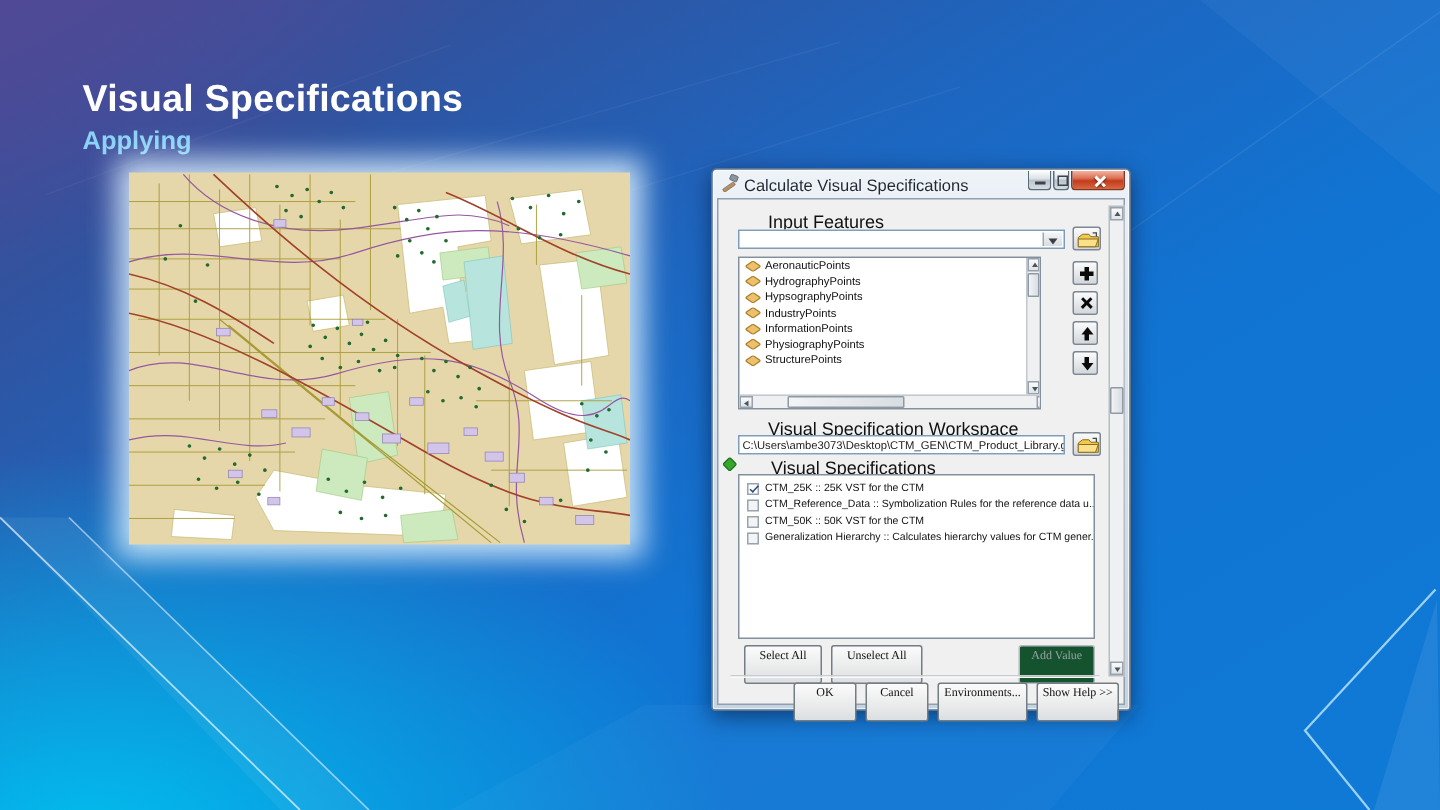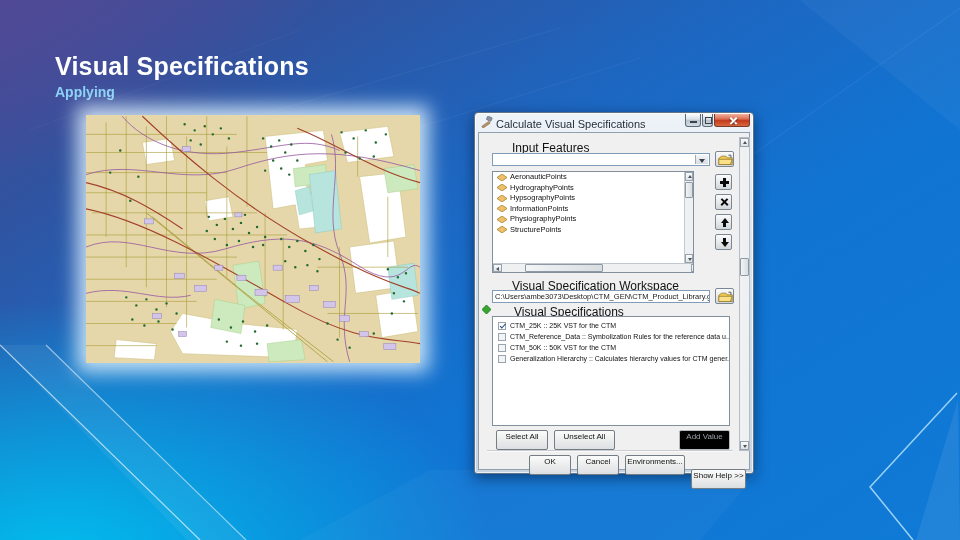--- a/index.html
+++ b/index.html
@@ -7,21 +7,21 @@
   .slide{position:relative;width:960px;height:540px;overflow:hidden;
     background:
       radial-gradient(ellipse 700px 420px at 6% 104%, rgba(0,194,240,.95), rgba(0,194,240,0) 62%),
       radial-gradient(ellipse 600px 360px at -4% -8%, rgba(82,74,150,.9), rgba(82,74,150,0) 60%),
       linear-gradient(148deg,#4c4894 0%,#31539f 18%,#1d66c0 40%,#1174d2 62%,#0f7ad6 100%);
   }
   .decor{position:absolute;left:0;top:0;width:960px;height:540px;pointer-events:none;}
 
   
   .slide-title{position:absolute;left:55px;top:52px;color:#ffffff;font-size:25px;font-weight:bold;letter-spacing:.2px;}
-  .slide-subtitle{position:absolute;left:55px;top:84px;color:#8ad2f6;font-size:14px;font-weight:bold;}
+  .slide-subtitle{position:absolute;left:55px;top:84px;color:#8ad2f6;font-size:17px;font-weight:bold;}
 
   
   .map-wrap{position:absolute;left:86px;top:115px;width:334px;height:248px;
     box-shadow:0 0 18px 9px rgba(225,243,255,.85);background:#e6d7aa;}
   .map-wrap svg{display:block;}
 
   
   .dialog{position:absolute;left:474px;top:112px;width:278px;height:360px;
     background:linear-gradient(180deg,#eef3f8 0%,#dde6ee 30%,#c7d3df 100%);
     border:1px solid #5f7389;border-radius:4px 4px 3px 3px;
@@ -80,22 +80,22 @@
   .tri-right::after{left:2.5px;top:1.5px;border-top:2.5px solid transparent;border-bottom:2.5px solid transparent;border-left:3.5px solid #4c545c;}
   .sb-thumb{position:absolute;background:linear-gradient(90deg,#f2f4f6,#d8dde2);border:1px solid #8e99a3;border-radius:1px;box-sizing:border-box;}
 
   
   .vs-list{position:absolute;left:13px;top:183px;width:238px;height:110px;background:#fff;border:1px solid #828f9c;box-sizing:border-box;overflow:hidden;padding-top:3px;}
   .vs-row{height:11px;display:flex;align-items:center;gap:4px;padding-left:5px;font-size:7px;color:#111;white-space:nowrap;overflow:hidden;}
   .cb{flex:none;width:8px;height:8px;background:#f3f4f5;border:1px solid #9aa4ae;box-sizing:border-box;position:relative;}
   .cb.checked{background:#fdfdfd;}
   .cb.checked::after{content:"";position:absolute;left:1px;top:1.2px;width:4.5px;height:2.3px;border-left:1.6px solid #20497e;border-bottom:1.6px solid #20497e;transform:rotate(-47deg);}
 
-  .btn{position:absolute;height:20px;background:linear-gradient(180deg,#fbfbfb,#eceded 50%,#dcdfe2);border:1px solid #747c84;border-radius:2px;font-size:8px;color:#111;text-align:center;line-height:12px;box-sizing:border-box;font-family:Liberation Sans, sans-serif;}
-  .btn.disabled{color:#9aa0a6;border-color:#b4bac0;background:#000000;}
+  .btn{position:absolute;height:26px;background:linear-gradient(180deg,#fbfbfb,#eceded 50%,#dcdfe2);border:1px solid #747c84;border-radius:2px;font-size:8px;color:#111;text-align:center;line-height:12px;box-sizing:border-box;font-family:Liberation Serif, serif;}
+  .btn.disabled{color:#9aa0a6;border-color:#b4bac0;background:#14532d;}
   .sep{position:absolute;left:8px;top:317px;width:246px;height:0;border-top:1px solid #c9ccd0;border-bottom:1px solid #fafafa;}
 </style>
 </head>
 <body>
 
 <div class="slide">
 
   <svg class="decor" width="960" height="540" viewBox="0 0 960 540">
     <polygon points="0,345 46,345 246,540 187,540" fill="rgba(255,255,255,0.06)"></polygon>
     <line x1="0" y1="345" x2="200" y2="540" stroke="rgba(255,255,255,0.65)" stroke-width="1.2"></line>
@@ -240,20 +240,26 @@
               <span>HydrographyPoints</span>
             </div>
 
             <div class="fc-row">
               <svg width="10" height="7" viewBox="0 0 10 7">
                 <polygon points="5,0 10,3.5 5,7 0,3.5" fill="#efc06b" stroke="#a8802c" stroke-width="0.8"></polygon>
               </svg>
               <span>HypsographyPoints</span>
             </div>
 
+            <div class="fc-row">
+              <svg width="10" height="7" viewBox="0 0 10 7">
+                <polygon points="5,0 10,3.5 5,7 0,3.5" fill="#efc06b" stroke="#a8802c" stroke-width="0.8"></polygon>
+              </svg>
+              <span>IndustryPoints</span>
+            </div>
 
             <div class="fc-row">
               <svg width="10" height="7" viewBox="0 0 10 7">
                 <polygon points="5,0 10,3.5 5,7 0,3.5" fill="#efc06b" stroke="#a8802c" stroke-width="0.8"></polygon>
               </svg>
               <span>InformationPoints</span>
             </div>
 
             <div class="fc-row">
               <svg width="10" height="7" viewBox="0 0 10 7">
@@ -337,17 +343,17 @@
 
       <div class="btn" style="left:17px;top:297px;width:52px;">Select All</div>
       <div class="btn" style="left:75px;top:297px;width:61px;">Unselect All</div>
       <div class="btn disabled" style="left:200px;top:297px;width:51px;">Add Value</div>
 
       <div class="sep"></div>
 
       <div class="btn" style="left:50px;top:322px;width:42px;">OK</div>
       <div class="btn" style="left:98px;top:322px;width:42px;">Cancel</div>
       <div class="btn" style="left:146px;top:322px;width:60px;">Environments...</div>
-      <div class="btn" style="left:212px;top:336px;width:55px;">Show Help &gt;&gt;</div>
+      <div class="btn" style="left:212px;top:322px;width:55px;">Show Help &gt;&gt;</div>
 
     </div>
   </div>
 </div>
 
 </body></html>

